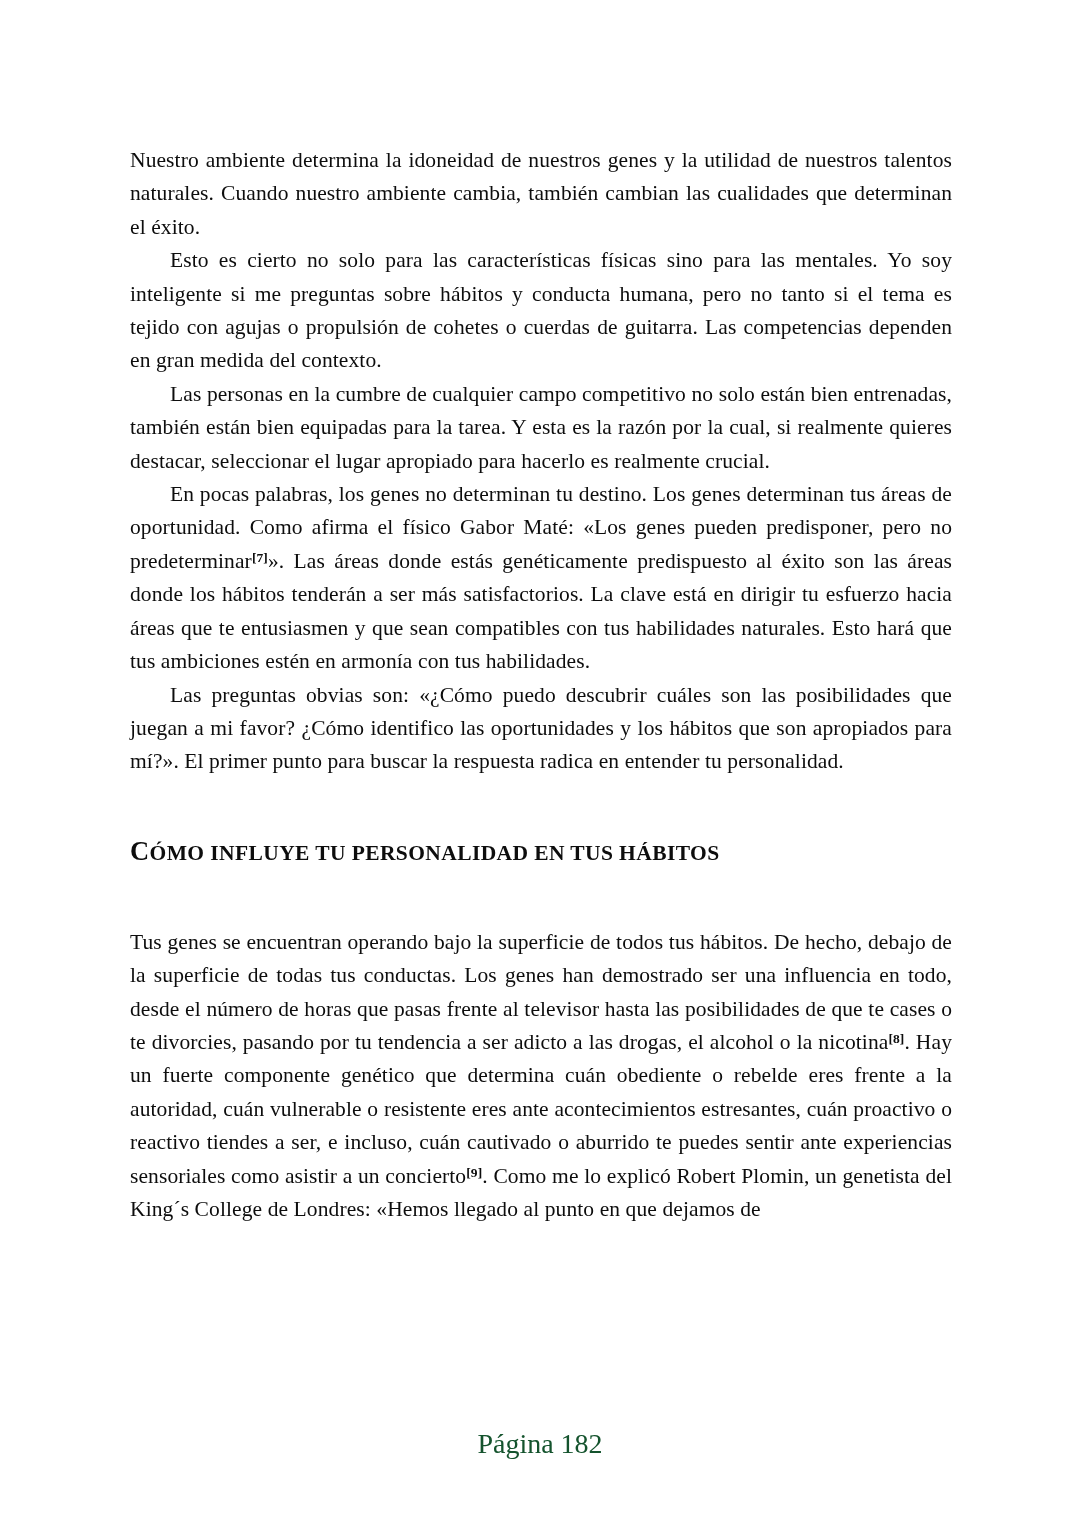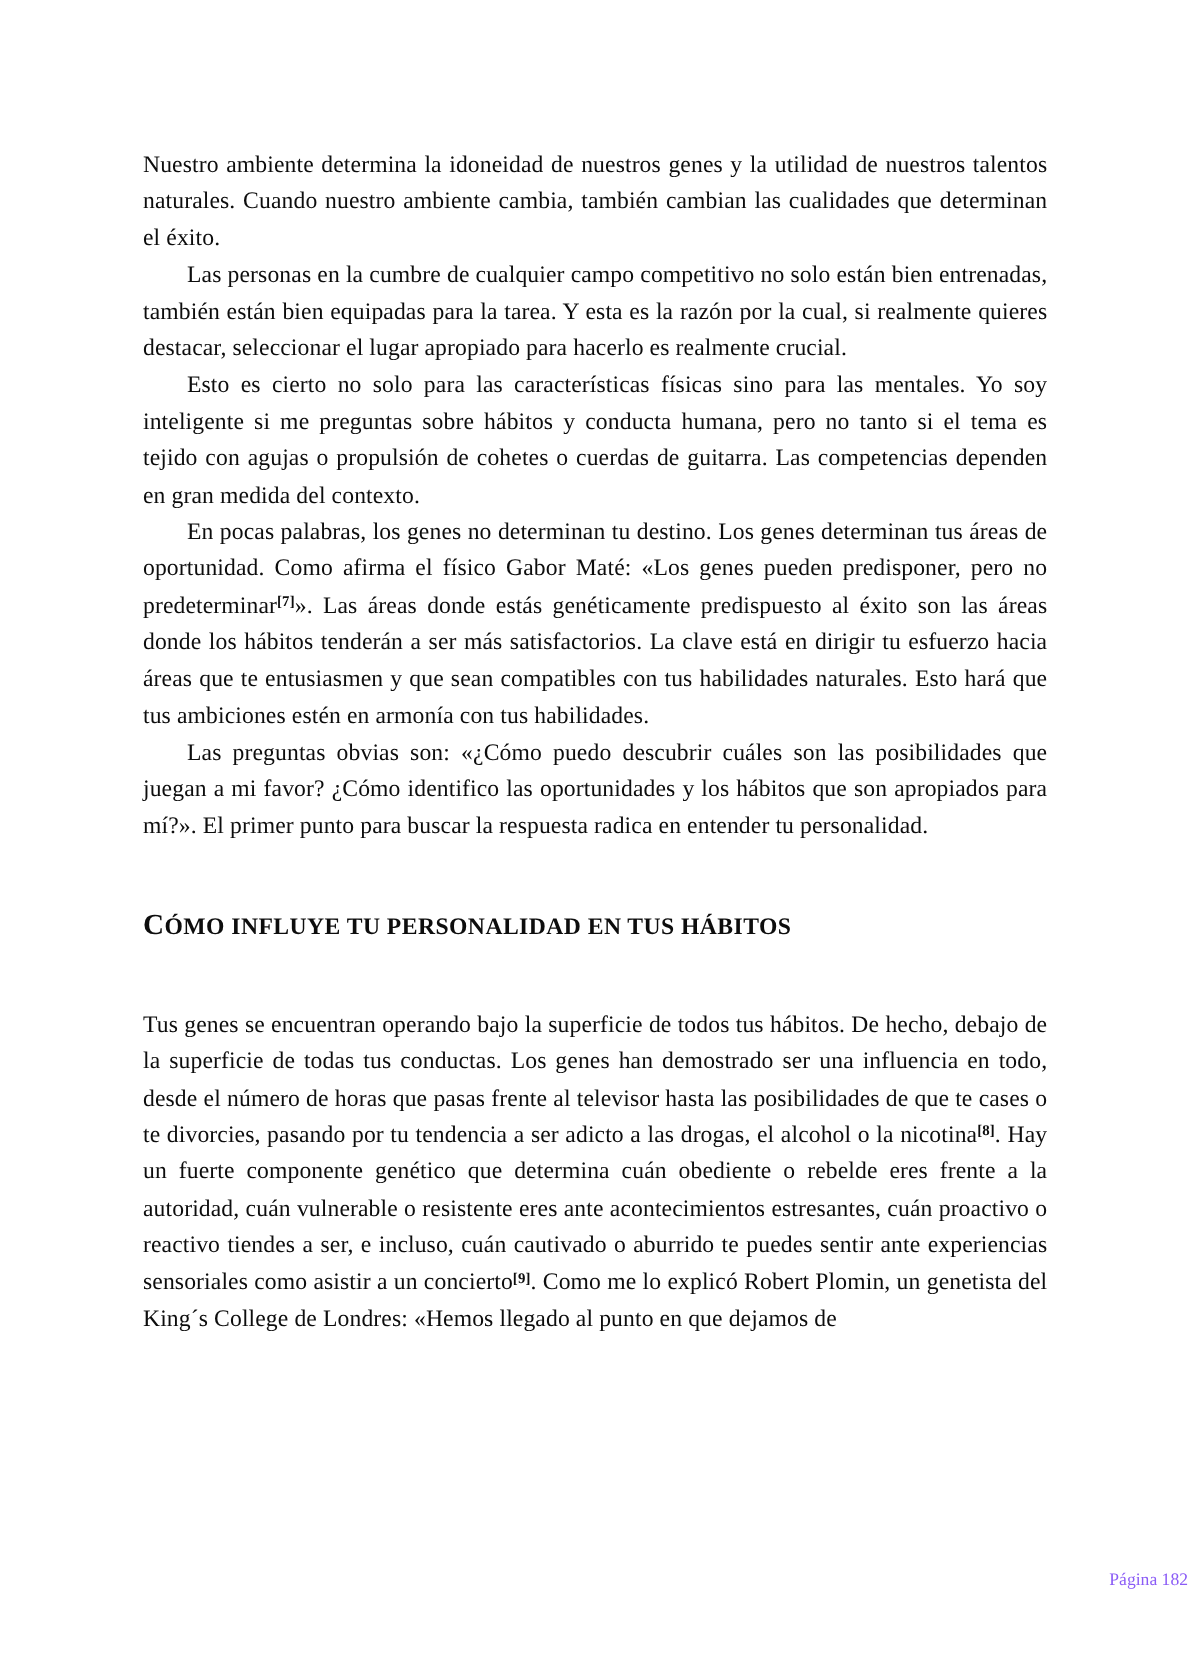--- a/index.html
+++ b/index.html
@@ -13,21 +13,21 @@
     height: 1527px;
     margin: 0 auto;
     background: #ffffff;
     font-family: "Liberation Serif", "DejaVu Serif", serif;
     color: #0d0d0d;
     overflow: hidden;
   }
   .text-block {
     position: absolute;
     left: 130px;
-    top: 133px;
+    top: 144px;
     width: 822px;
   }
   .text-block p {
     margin: 0;
     font-size: 21.5px;
     line-height: 33.4px;
     text-align: justify;
     letter-spacing: 0.1px;
   }
   .text-block p.indent {
@@ -50,36 +50,36 @@
     text-align: left;
   }
   h2.section-heading::first-letter {
     font-size: 26.5px;
   }
   .footer {
     position: absolute;
     left: 0;
     top: 1428px;
     width: 100%;
-    text-align: right;
-    font-size: 16px;
-    color: #8b5cf6;
+    text-align: center;
+    font-size: 28px;
+    color: #14532d;
   }
 </style>
 </head>
 <body>
 
 <div class="page">
   <div class="text-block">
 
     <p>Nuestro ambiente determina la idoneidad de nuestros genes y la utilidad de nuestros talentos naturales. Cuando nuestro ambiente cambia, también cambian las cualidades que determinan el éxito.</p>
 
+    <p class="indent">Esto es cierto no solo para las características físicas sino para las mentales. Yo soy inteligente si me preguntas sobre hábitos y conducta humana, pero no tanto si el tema es tejido con agujas o propulsión de cohetes o cuerdas de guitarra. Las competencias dependen en gran medida del contexto.</p>
+
     <p class="indent">Las personas en la cumbre de cualquier campo competitivo no solo están bien entrenadas, también están bien equipadas para la tarea. Y esta es la razón por la cual, si realmente quieres destacar, seleccionar el lugar apropiado para hacerlo es realmente crucial.</p>
-
-    <p class="indent">Esto es cierto no solo para las características físicas sino para las mentales. Yo soy inteligente si me preguntas sobre hábitos y conducta humana, pero no tanto si el tema es tejido con agujas o propulsión de cohetes o cuerdas de guitarra. Las competencias dependen en gran medida del contexto.</p>
 
     <p class="indent">
       <span>En pocas palabras, los genes no determinan tu destino. Los genes determinan tus áreas de oportunidad. Como afirma el físico Gabor Maté: «Los genes pueden predisponer, pero no predeterminar</span><sup class="footnote">[7]</sup><span>». Las áreas donde estás genéticamente predispuesto al éxito son las áreas donde los hábitos tenderán a ser más satisfactorios. La clave está en dirigir tu esfuerzo hacia áreas que te entusiasmen y que sean compatibles con tus habilidades naturales. Esto hará que tus ambiciones estén en armonía con tus habilidades.</span>
     </p>
 
     <p class="indent">Las preguntas obvias son: «¿Cómo puedo descubrir cuáles son las posibilidades que juegan a mi favor? ¿Cómo identifico las oportunidades y los hábitos que son apropiados para mí?». El primer punto para buscar la respuesta radica en entender tu personalidad.</p>
 
     <h2 class="section-heading">CÓMO INFLUYE TU PERSONALIDAD EN TUS HÁBITOS</h2>
 
     <p>

